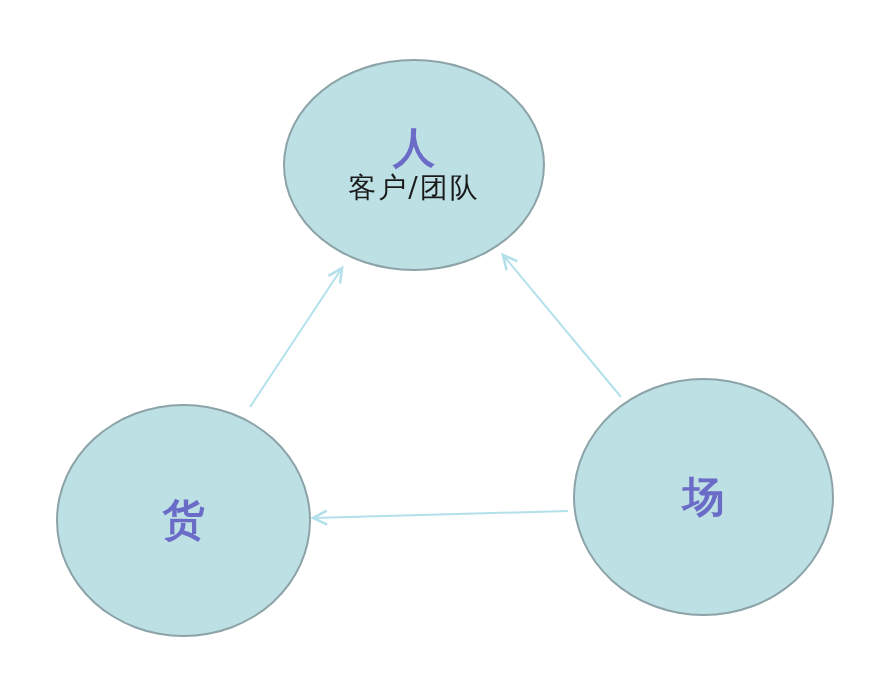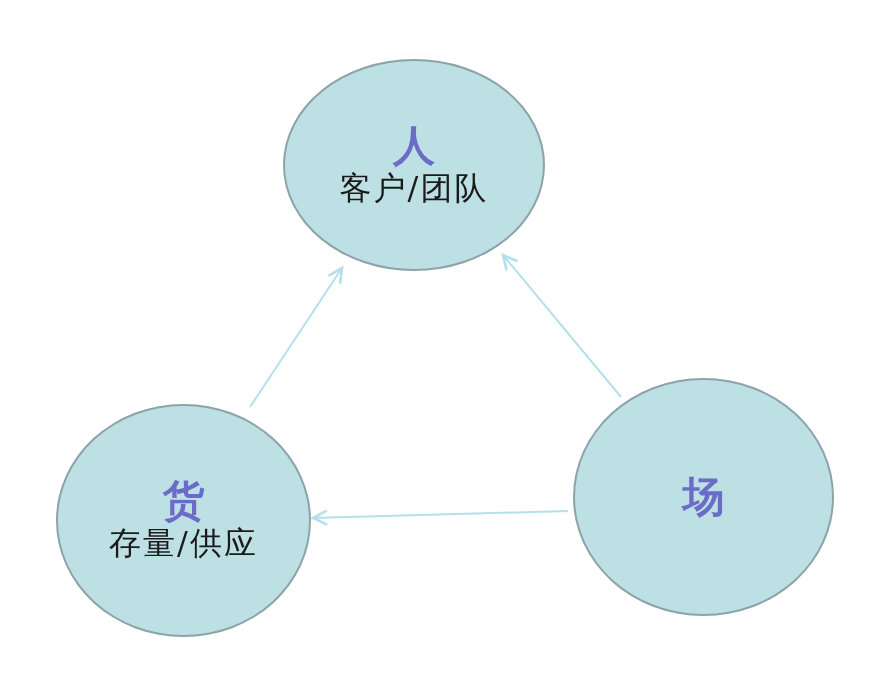--- a/index.html
+++ b/index.html
@@ -52,21 +52,21 @@
     gap: 2px;
   }
   .node-title {
     font-size: 42px;
     font-weight: bold;
     line-height: 1.05;
     color: var(--title_color);
     font-family: "DejaVu Sans", sans-serif;
   }
   .node-subtitle {
-    font-size: 32px;
+    font-size: 28px;
     line-height: 1.15;
     color: var(--subtitle_color);
     letter-spacing: 2px;
     font-family: "DejaVu Serif", serif;
     white-space: nowrap;
   }
   .node-people { left: 283px; top: 59px;  width: 262px; height: 212px; }
   .node-goods  { left: 56px;  top: 404px; width: 255px; height: 233px; }
   .node-place  { left: 573px; top: 378px; width: 261px; height: 238px; }
 </style>
@@ -86,20 +86,19 @@
     <line x1="568" y1="511" x2="313" y2="518" marker-end="url(#openArrow)"></line>
   </svg>
 
   <div class="node node-people">
     <div class="node-title">人</div>
     <div class="node-subtitle">客户/团队</div>
   </div>
 
   <div class="node node-goods">
     <div class="node-title">货</div>
-    <div class="node-subtitle">存量/供应</div>
   </div>
 
   <div class="node node-place">
     <div class="node-title">场</div>
   </div>
 
 </div>
 
 </body></html>

